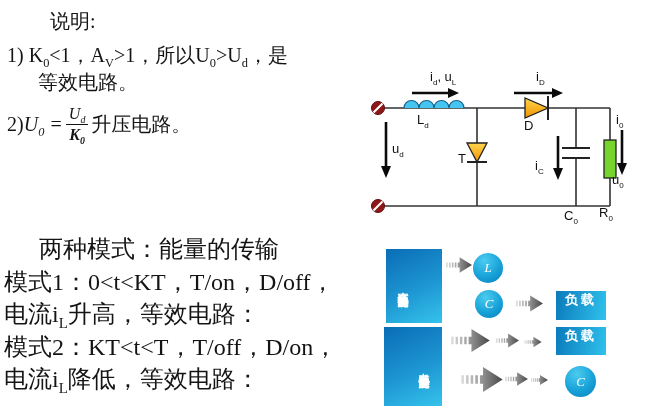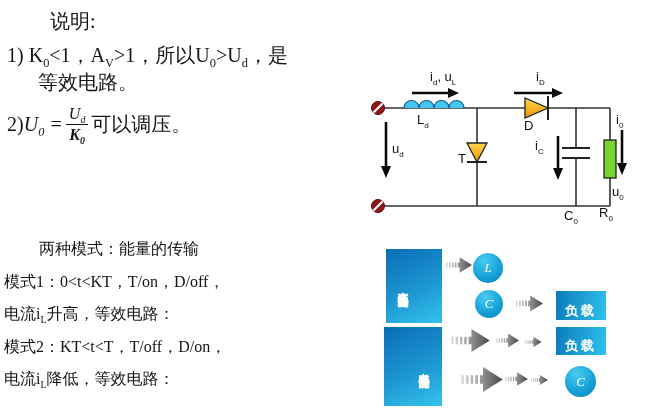--- a/index.html
+++ b/index.html
@@ -9,41 +9,41 @@
   
   .block-a{position:absolute;left:7px;top:8px;width:366px;font-size:20px;line-height:27px;}
   .block-a .h{margin-left:43px;margin-bottom:7px;}
   .indent1{margin-left:31px;}
   .formula-line{margin-top:2px;display:flex;align-items:center;height:52px;}
   .math{font-style:italic;}
   .frac{display:inline-flex;flex-direction:column;align-items:center;font-size:16px;
         margin:0 3px;line-height:1.08;}
   .frac .num{border-bottom:1.4px solid #141414;padding:0 3px 1px;}
   .frac .den{padding:1px 3px 0;font-weight:bold;}
-  .block-b{position:absolute;left:4px;top:233px;width:372px;font-size:16px;line-height:32.5px;}
+  .block-b{position:absolute;left:4px;top:233px;width:372px;font-size:24px;line-height:32.5px;}
   .block-b .h{margin-left:35px;}
   
   .circuit-svg{position:absolute;left:366px;top:60px;}
   .clbl{position:absolute;font-family:"Liberation Sans","DejaVu Sans",sans-serif;
         font-size:13px;color:#101010;white-space:nowrap;}
   
   .eblock{position:absolute;background:linear-gradient(155deg,#0a6db6 0%,#1d96d2 55%,#35c3ec 100%);
           display:flex;align-items:center;}
   .vtext{writing-mode:vertical-rl;text-orientation:upright;color:#fff;font-weight:bold;
          font-family:"Liberation Sans","DejaVu Sans",sans-serif;font-size:11px;letter-spacing:1px;}
   .src-box{left:386px;top:249px;width:56px;height:74px;justify-content:flex-start;padding-left:9px;box-sizing:border-box;}
   .ind-box{left:384px;top:327px;width:58px;height:79px;justify-content:flex-end;padding-right:11px;box-sizing:border-box;}
   .circ{position:absolute;border-radius:50%;color:#fff;display:flex;align-items:center;justify-content:center;
         font-style:italic;font-size:13px;
         background:radial-gradient(circle at 38% 26%,#4bccf0 0%,#17a2d8 55%,#0a7ebc 100%);}
   .circ-l{left:473px;top:253px;width:30px;height:30px;}
   .circ-c1{left:475px;top:290px;width:28px;height:28px;}
   .circ-c2{left:565px;top:366px;width:31px;height:31px;}
   .load{position:absolute;background:linear-gradient(100deg,#0b7abc 0%,#2fc2ec 100%);color:#fff;
-        display:flex;align-items:flex-end;justify-content:center;font-weight:bold;letter-spacing:3px;
+        display:flex;align-items:flex-start;justify-content:center;font-weight:bold;letter-spacing:3px;
         font-family:Liberation Serif, serif;font-size:13px;}
   .load-1{left:556px;top:291px;width:50px;height:29px;}
   .load-2{left:556px;top:327px;width:50px;height:28px;}
   .fa{position:absolute;}
   .defs-svg{position:absolute;width:0;height:0;}
 </style>
 </head>
 <body>
 
 <div class="canvas">
@@ -72,21 +72,21 @@
     <div class="h">说明:</div>
     <div><span>1) </span><span>K<sub>0</sub>&lt;1，A<sub>V</sub>&gt;1，所以U<sub>0</sub>&gt;U<sub>d</sub>，是</span></div>
     <div class="indent1">等效电路。</div>
     <div class="formula-line">
       <span>2) </span>
       <span class="math">U<sub>0</sub> =</span>
       <span class="frac">
         <span class="num math">U<sub>d</sub></span>
         <span class="den math">K<sub>0</sub></span>
       </span>
-      <span>可以调压。</span>
+      <span>升压电路。</span>
     </div>
   </div>
 
   <div class="block-b">
     <div class="h">两种模式：能量的传输</div>
     <div>模式1：0&lt;t&lt;KT，T/on，D/off，</div>
     <div>电流i<sub>L</sub>升高，等效电路：</div>
     <div>模式2：KT&lt;t&lt;T，T/off，D/on，</div>
     <div>电流i<sub>L</sub>降低，等效电路：</div>
   </div>
@@ -133,25 +133,25 @@
       <polygon points="251,103 261,103 256,115" stroke="none"></polygon>
     </g>
   </svg>
 
   <div class="clbl" style="left:416px;top:69px;margin-left:14px;">i<sub>d</sub>, u<sub>L</sub></div>
   <div class="clbl" style="left:417px;top:112px;">L<sub>d</sub></div>
   <div class="clbl" style="left:392px;top:141px;">u<sub>d</sub></div>
   <div class="clbl" style="left:458px;top:151px;">T</div>
   <div class="clbl" style="left:523px;top:69px;padding-left:13px;">i<sub>D</sub></div>
   <div class="clbl" style="left:524px;top:118px;">D</div>
-  <div class="clbl" style="left:535px;top:138px;text-align:right;">i<sub>C</sub></div>
+  <div class="clbl" style="left:535px;top:158px;text-align:right;">i<sub>C</sub></div>
   <div class="clbl" style="left:564px;top:208px;">C<sub>0</sub></div>
   <div class="clbl" style="left:599px;top:205px;">R<sub>0</sub></div>
   <div class="clbl" style="left:616px;top:112px;">i<sub>0</sub></div>
-  <div class="clbl" style="left:612px;top:184px;">u<sub>0</sub></div>
+  <div class="clbl" style="left:612px;top:172px;">u<sub>0</sub></div>
 
   <div class="eblock src-box">
     <span class="vtext">直流源的能量</span>
   </div>
   <div class="eblock ind-box">
     <span class="vtext">电感中的能量</span>
   </div>
 
   <div class="circ circ-l">
       <span>L</span>

